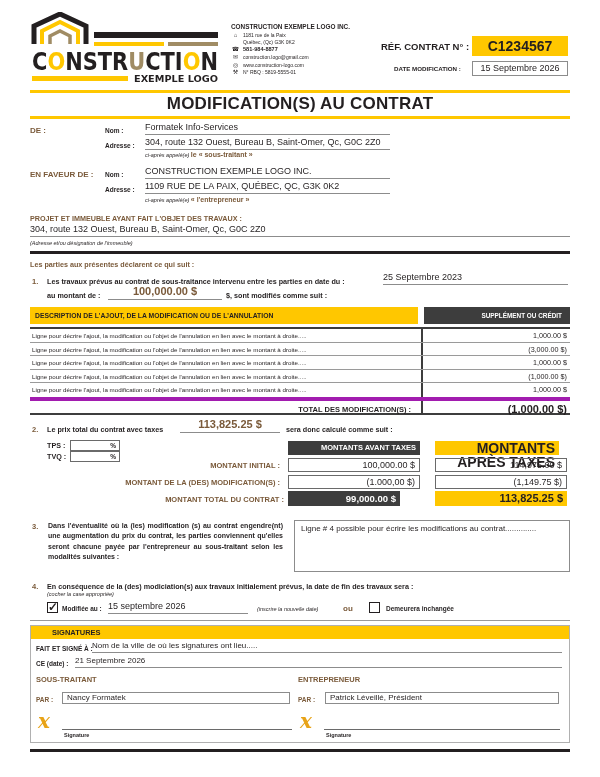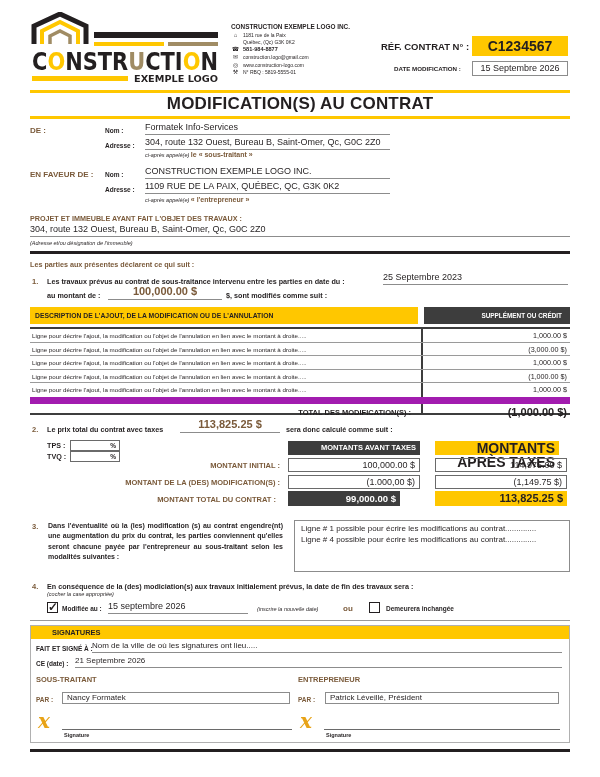--- a/index.html
+++ b/index.html
@@ -35,21 +35,21 @@
   .thick-line { height: 3px; background: #231f20; }
   .thin-line { height: 1px; background: #9a9a9a; }
 
   
   .tbl-head-desc { left: 30px; top: 307px; width: 388px; height: 17px; background: #ffc700; font-size: 6.8px; font-weight: bold; padding-left: 5px; line-height: 17px; }
   .tbl-head-amt { left: 424px; top: 307px; width: 146px; height: 17px; background: #3d3d3d; color: #fff; font-size: 6.4px; font-weight: bold; text-align: right; padding-right: 8px; line-height: 17px; }
   .tbl-rows { left: 30px; top: 327px; width: 540px; border-top: 2px solid #3d3d3d; }
   .tbl-row { display: flex; height: 13.5px; border-bottom: 1px solid #9a9a9a; }
   .tbl-row .desc { width: 393px; font-size: 6.2px; line-height: 13px; padding-left: 2px; border-right: 2px solid #3d3d3d; white-space: nowrap; overflow: hidden; }
   .tbl-row .amt { flex: 1; font-size: 7.2px; line-height: 13px; text-align: right; padding-right: 3px; }
-  .tbl-total { display: flex; height: 18px; border-top: 7px solid #a21caf; border-bottom: 2px solid #3d3d3d; }
+  .tbl-total { display: flex; height: 18px; border-top: 4px solid #a21caf; border-bottom: 2px solid #3d3d3d; }
   .tbl-total .desc { width: 393px; font-size: 7.5px; font-weight: bold; line-height: 17px; text-align: right; padding-right: 10px; border-right: 2px solid #3d3d3d; }
   .tbl-total .amt { flex: 1; font-size: 11px; font-weight: bold; line-height: 17px; text-align: right; padding-right: 3px; }
 
   
   .tax-box { width: 50px; height: 11px; border: 1px solid #6a6a6a; font-size: 6.5px; text-align: right; padding-right: 3px; line-height: 9px; font-weight: bold; }
   .hdr-dark { background: #3d3d3d; color: #fff; font-size: 7.5px; font-weight: bold; text-align: right; padding-right: 4px; height: 14px; line-height: 14px; width: 132px; }
   .hdr-yellow { background: #ffc700; color: #231f20; font-size: 14px; font-weight: bold; text-align: right; padding-right: 4px; height: 14px; line-height: 14px; width: 124px; padding-left: 20px; }
   .amt-box { width: 132px; height: 14px; border: 1px solid #6a6a6a; font-size: 9px; text-align: right; padding-right: 4px; line-height: 12px; }
   .amt-dark { width: 112px; height: 15px; background: #3d3d3d; color: #fff; font-size: 9.5px; font-weight: bold; text-align: right; padding-right: 4px; line-height: 15px; }
   .amt-yellow { width: 132px; height: 15px; background: #ffc700; color: #231f20; font-size: 11px; font-weight: bold; text-align: right; padding-right: 4px; line-height: 15px; }
@@ -203,28 +203,27 @@
 <div class="abs hdr-yellow" style="left:435px; top:441px;">MONTANTS APRÈS TAXES</div>
 
 <div class="abs row-lbl" style="left:30px; top:461px;">MONTANT INITIAL :</div>
 <div class="abs amt-box" style="left:288px; top:458px;">100,000.00 $</div>
 <div class="abs amt-box" style="left:435px; top:458px;">114,975.00 $</div>
 
 <div class="abs row-lbl" style="left:30px; top:478px;">MONTANT DE LA (DES) MODIFICATION(S) :</div>
 <div class="abs amt-box" style="left:288px; top:475px;">(1.000,00 $)</div>
 <div class="abs amt-box" style="left:435px; top:475px;">(1,149.75 $)</div>
 
-<div class="abs row-lbl" style="left:26px; top:495px;">MONTANT TOTAL DU CONTRAT :</div>
+<div class="abs row-lbl" style="left:34px; top:495px;">MONTANT TOTAL DU CONTRAT :</div>
 <div class="abs amt-dark" style="left:288px; top:491px;">99,000.00 $</div>
 <div class="abs amt-yellow" style="left:435px; top:491px;">113,825.25 $</div>
 
 <div class="abs num" style="left:32px; top:522px;">3.</div>
 <div class="abs sec3-text">Dans l'éventualité où la (les) modification (s) au contrat engendre(nt) une augmentation du prix du contrat, les parties conviennent qu'elles seront chacune payée par l'entrepreneur au sous-traitant selon les modalités suivantes :</div>
 <div class="abs sec3-box">
-  <div>Ligne # 1 possible pour écrire les modifications au contrat..............</div>
   <div>Ligne # 4 possible pour écrire les modifications au contrat..............</div>
 </div>
 
 <div class="abs num" style="left:32px; top:582px;">4.</div>
 <div class="abs b" style="left:47px; top:582px; font-size:7.2px;">En conséquence de la (des) modiciation(s) aux travaux initialement prévus, la date de fin des travaux sera :</div>
 <div class="abs note" style="left:47px; top:591px;">(cocher la case appropriée)</div>
 
 <div class="checkbox" style="left:47px; top:602px;">
   <span style="font-weight:bold;">✓</span>
 </div>

